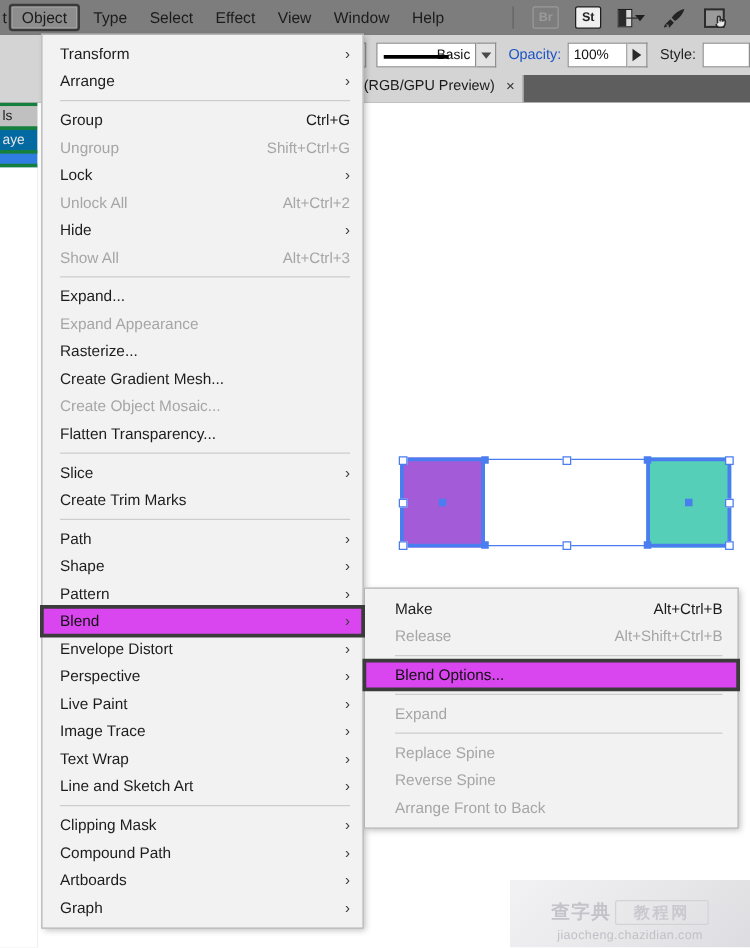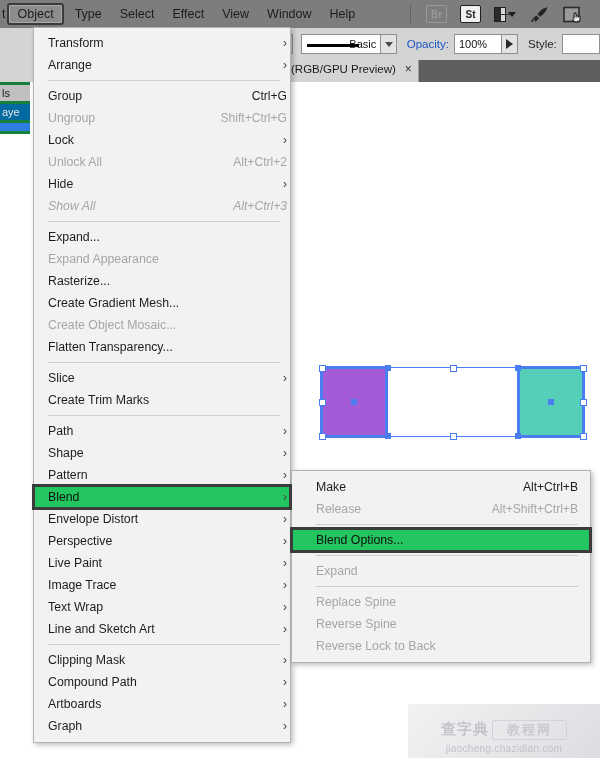--- a/index.html
+++ b/index.html
@@ -353,21 +353,21 @@
     border: 1px solid #b3b3b3;
     box-shadow: 2px 2px 5px rgba(0,0,0,0.25);
     padding: 4px 0 5px 0;
     box-sizing: border-box;
   }
   .mi {
     position: relative;
     height: 22px;
     display: flex;
     align-items: center;
-    padding: 0 3px 0 14px;
+    padding: 0 10px 0 14px;
     font-size: 12.3px;
     color: #1d1d1d;
     white-space: nowrap;
   }
   .mi.disabled { color: #a6a6a6; }
   .mi-label { flex: 0 0 auto; }
   .mi-accel {
     margin-left: auto;
     font-size: 12.1px;
     color: #1d1d1d;
@@ -379,21 +379,21 @@
     font-size: 12px;
     color: #3d3d3d;
     line-height: 1;
   }
   .mi-sep {
     height: 1px;
     background: #cdcdcd;
     margin: 4px 10px 4px 14px;
   }
   .mi.highlighted {
-    background: #22c55e;
+    background: #d946ef;
     color: #111;
   }
   .mi.focus-ring {
     outline: 3px solid #3b3b3b;
     outline-offset: -1px;
     z-index: 5;
   }
 
   
   #menu-blend {
@@ -591,21 +591,21 @@
           <span class="mi-label">Unlock All</span>
           <span class="mi-accel">Alt+Ctrl+2</span>
         </div>
       </div>
       <div style="position: relative;">
         <div class="mi">
           <span class="mi-label">Hide</span>
           <span class="mi-arrow">›</span>
         </div>
       </div>
-      <div style="position: relative; font-style: italic;">
+      <div style="position: relative;">
         <div class="mi disabled">
           <span class="mi-label">Show All</span>
           <span class="mi-accel">Alt+Ctrl+3</span>
         </div>
       </div>
       <div class="mi-sep"></div>
       <div style="position: relative;">
         <div class="mi">
           <span class="mi-label">Expand...</span>
         </div>
@@ -766,21 +766,21 @@
           <span class="mi-label">Replace Spine</span>
         </div>
       </div>
       <div style="position: relative;">
         <div class="mi disabled">
           <span class="mi-label">Reverse Spine</span>
         </div>
       </div>
       <div style="position: relative;">
         <div class="mi disabled">
-          <span class="mi-label">Reverse Lock to Back</span>
+          <span class="mi-label">Arrange Front to Back</span>
         </div>
       </div>
     </div>
 
   <div id="watermark">
     <div id="wm-inner">
       <span id="wm-cn">查字典</span><span id="wm-cn2">教程网</span>
       <div id="wm-url">jiaocheng.chazidian.com</div>
     </div>
   </div>

